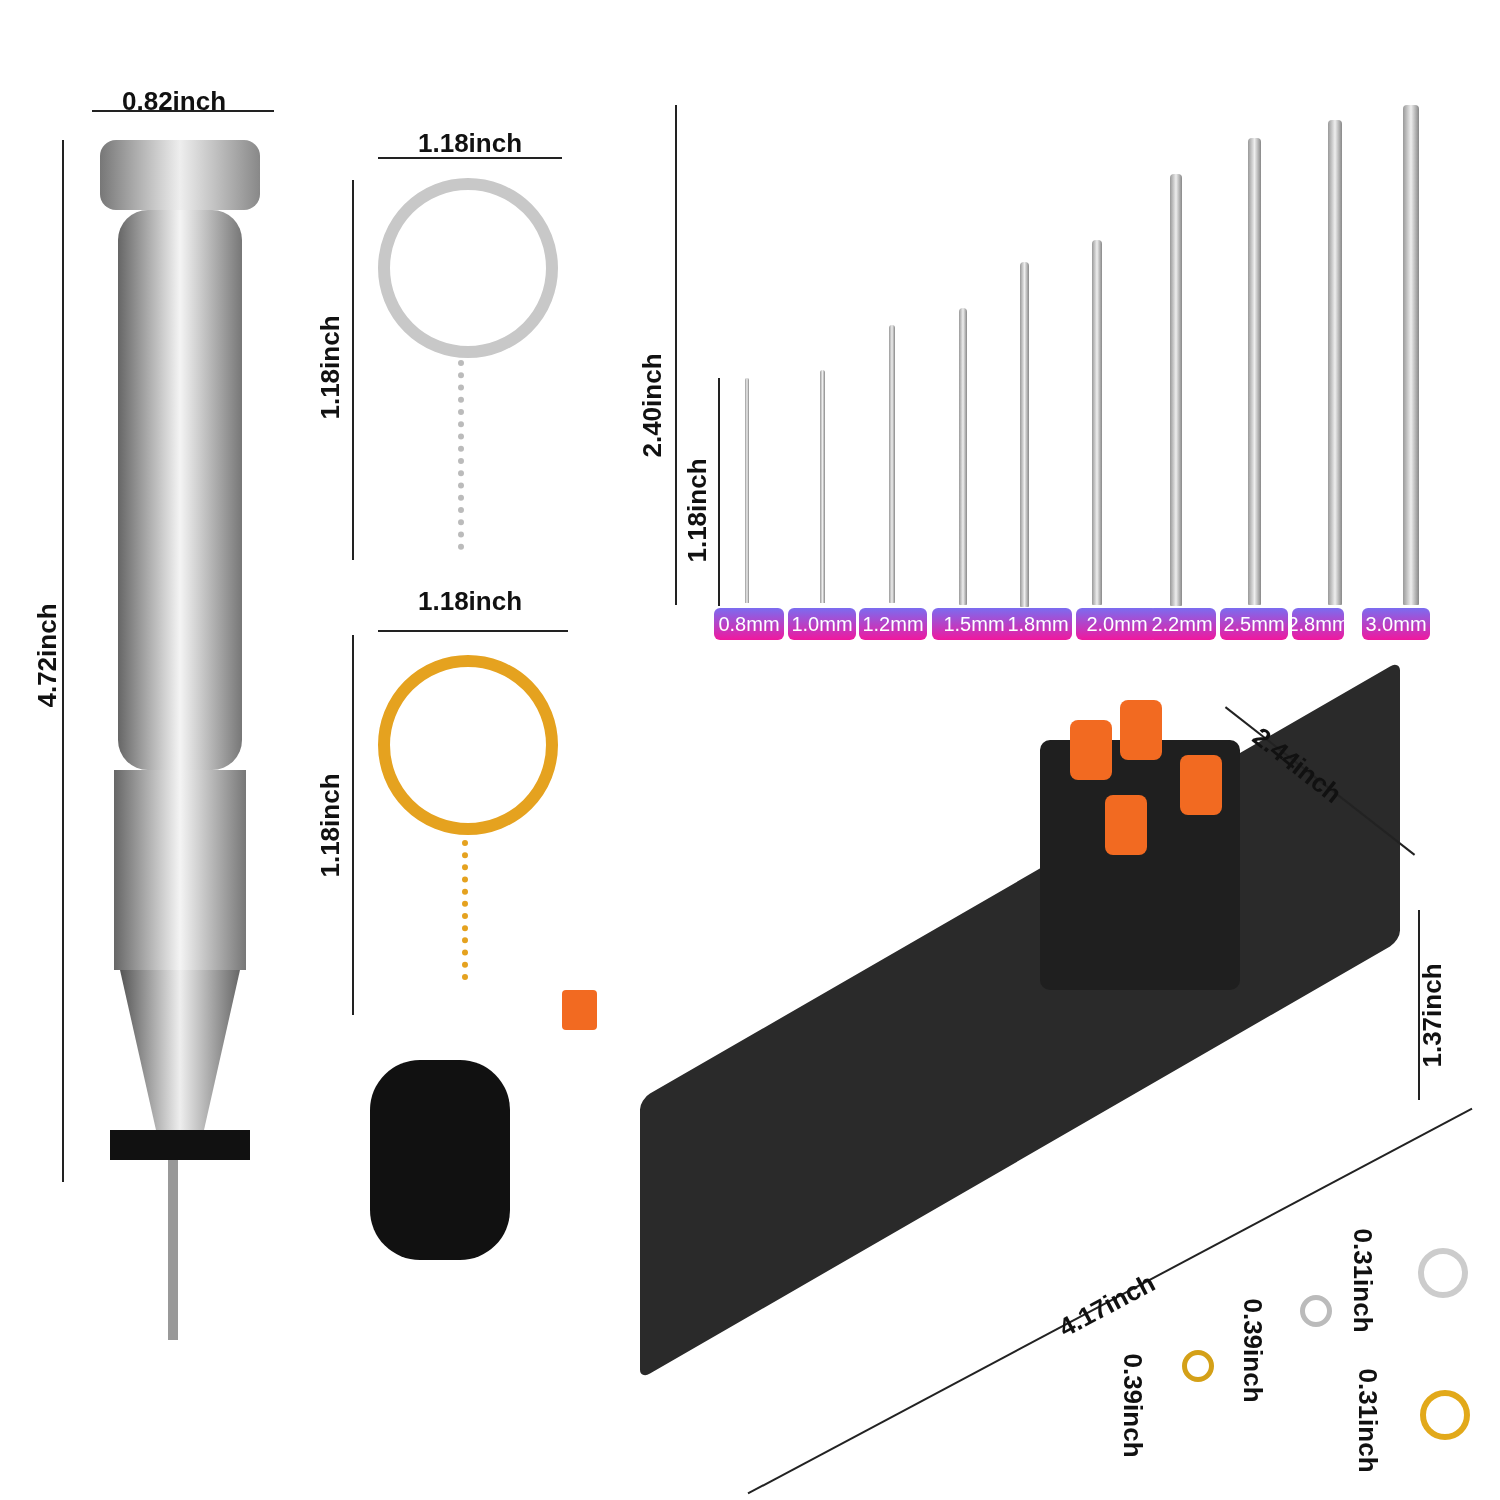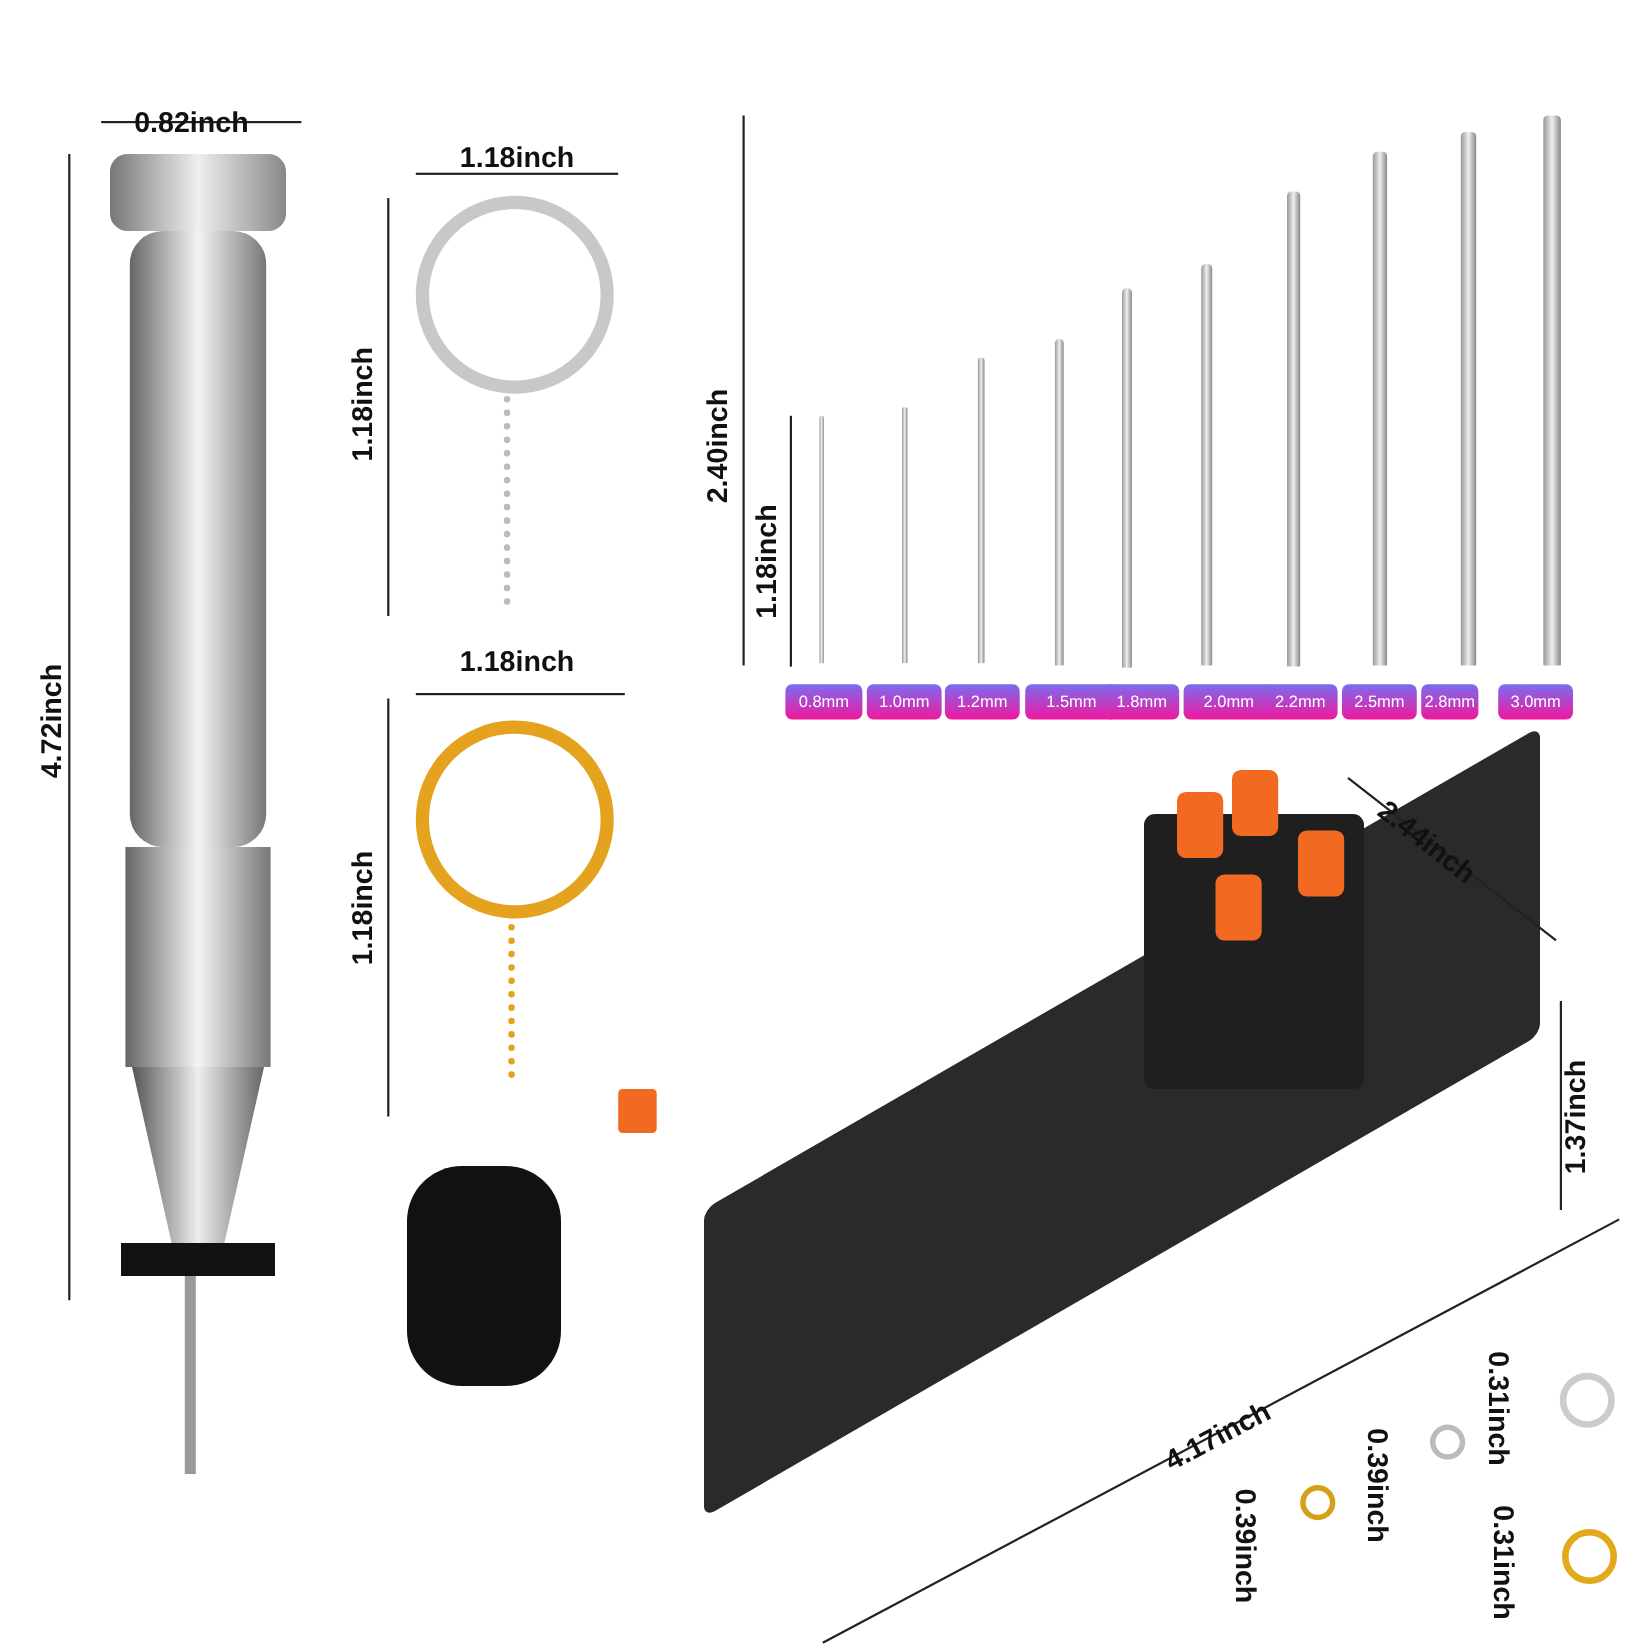--- a/index.html
+++ b/index.html
@@ -1,28 +1,28 @@
 <!DOCTYPE html>
 <html><head>
 <meta charset="utf-8">
 <style>
 body{margin:0;width:1500px;height:1500px;background:#fff;position:relative;overflow:hidden;font-family:"Liberation Sans",sans-serif}
 .lbl{position:absolute;font-weight:bold;font-size:26px;color:#111;white-space:nowrap}
 .v{transform:rotate(-90deg);transform-origin:center}
 .vr{transform:rotate(90deg);transform-origin:center}
 .hl{position:absolute;height:2px;background:#222}
 .vl{position:absolute;width:2px;background:#222}
-.tag{position:absolute;top:622px;height:32px;border-radius:6px;background:linear-gradient(#7b6cf0,#f0189e);color:#fff;font-size:15px;display:flex;align-items:center;justify-content:center}
+.tag{position:absolute;top:608px;height:32px;border-radius:6px;background:linear-gradient(#7b6cf0,#f0189e);color:#fff;font-size:20px;display:flex;align-items:center;justify-content:center}
 .bit{position:absolute;width:10px;background:linear-gradient(90deg,#999,#eee,#888);border-radius:4px 4px 1px 1px}
 </style>
 </head>
 <body>
 
 <div class="hl" style="left:92px;top:110px;width:182px"></div>
-<div class="lbl" style="left:122px;top:96px">0.82inch</div>
+<div class="lbl" style="left:122px;top:86px">0.82inch</div>
 <div class="vl" style="left:62px;top:140px;height:1042px"></div>
 <div class="lbl v" style="left:-5px;top:640px">4.72inch</div>
 <div style="position:absolute;left:100px;top:140px;width:160px;height:1200px">
 <div style="position:absolute;left:0;top:0;width:160px;height:70px;background:linear-gradient(90deg,#777,#eee,#888);border-radius:16px"></div>
 <div style="position:absolute;left:18px;top:70px;width:124px;height:560px;background:linear-gradient(90deg,#666,#f4f4f4,#777);border-radius:30px"></div>
 <div style="position:absolute;left:14px;top:630px;width:132px;height:200px;background:linear-gradient(90deg,#666,#f4f4f4,#777)"></div>
 <div style="position:absolute;left:20px;top:830px;width:120px;height:160px;background:linear-gradient(90deg,#555,#eee,#666);clip-path:polygon(0 0,100% 0,70% 100%,30% 100%)"></div>
 <div style="position:absolute;left:10px;top:990px;width:140px;height:30px;background:#111"></div>
 <div style="position:absolute;left:68px;top:1020px;width:10px;height:180px;background:#999"></div>
 </div>

